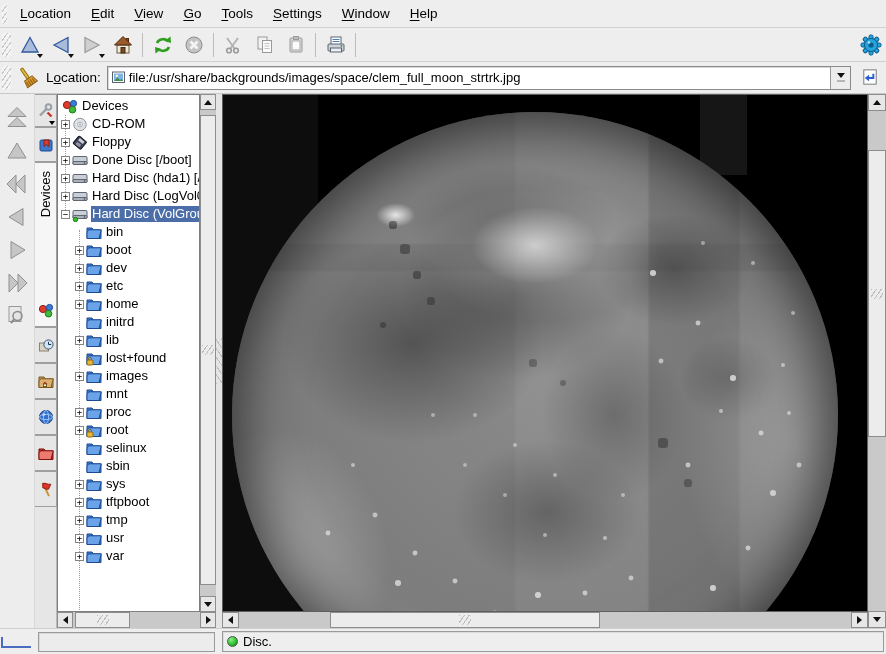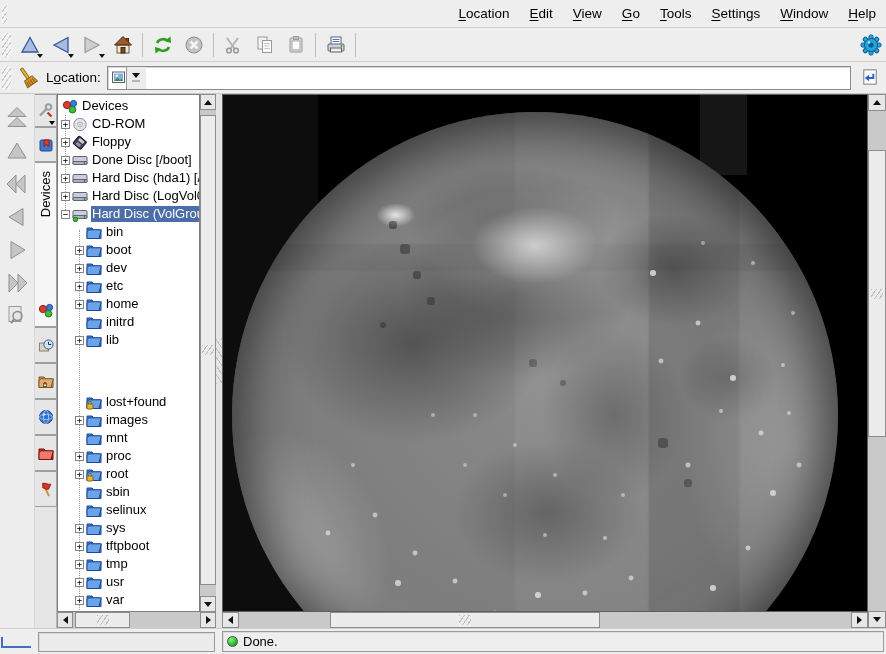--- a/index.html
+++ b/index.html
@@ -1,21 +1,21 @@
 <!DOCTYPE html>
 <html><head>
 <meta charset="utf-8">
 <style>
   * { margin:0; padding:0; box-sizing:border-box; }
   html,body { width:886px; height:654px; overflow:hidden; }
   body { font-family:"Liberation Sans", sans-serif; font-size:13px; color:#000; background:#eee; }
   .window { position:relative; width:886px; height:654px; background:#eeeeee; }
 
   
-  .menubar { position:absolute; left:0; top:0; width:886px; height:28px; background:#eeeeee; border-bottom:1px solid #d2d2d2; display:flex; align-items:center;justify-content:space-between; }
+  .menubar { position:absolute; left:0; top:0; width:886px; height:28px; background:#eeeeee; border-bottom:1px solid #d2d2d2; display:flex; align-items:center; }
   .menu-item { padding:0 10px; height:28px; line-height:27px; font-size:13.5px; cursor:default; }
   .menu-item u { text-underline-offset:2px; }
   .bar-handle { width:9px; height:24px; margin:0 3px 0 2px;
     background:repeating-linear-gradient(125deg,#c6c6c6 0 1px,#f4f4f4 1px 4px); border-radius:2px; }
   .menubar .bar-handle { width:5px; height:20px; }
 
   .toolbar { position:absolute; left:0; top:28px; width:886px; height:34px; background:#eeeeee; border-bottom:1px solid #cfcfcf; display:flex; align-items:center; }
   .tb-btn { width:31px; height:30px; display:flex; align-items:center; justify-content:center; position:relative; }
   .tb-sep { width:1px; height:24px; background:#bdbdbd; margin:0 4px; }
   .dd-caret { position:absolute; right:2px; bottom:2px; width:0; height:0;
@@ -230,20 +230,21 @@
         </svg>
     </div>
     <span class="loc-label" id="loc-label">L<u>o</u>cation:</span>
     <div class="combo">
       <svg width="15" height="15" viewBox="0 0 15 15" style="margin-left:3px;flex:none;">
           <rect x="1.5" y="2" width="12" height="10.5" fill="#fff" stroke="#5a6270"></rect>
           <rect x="3" y="3.5" width="9" height="7.5" fill="#7fb2e5"></rect>
           <circle cx="5.8" cy="5.8" r="1.3" fill="#fff8c0"></circle>
           <path d="M3 11 L6.5 7.5 L9 10 L10.5 8.8 L12 11 Z" fill="#3f8f3f"></path>
         </svg>
+      <span class="combo-text">file:/usr/share/backgrounds/images/space/clem_full_moon_strtrk.jpg</span>
       <div class="combo-arrow">
         <span class="tri"></span>
         <span class="dash"></span>
       </div>
     </div>
     <div class="go-btn">
       <svg width="20" height="21" viewBox="0 0 21 21">
           <rect x="4" y="2.5" width="13" height="15" fill="#fff" stroke="#777"></rect>
           <path d="M14 6.5 V11 H8.5" fill="none" stroke="#2a5fd0" stroke-width="2"></path>
           <polygon points="9.5,7.5 5,11 9.5,14.5" fill="#2a5fd0"></polygon>
@@ -481,21 +482,21 @@
             <span class="tree-label">initrd</span>
           </div>
           <div class="tree-row" style="padding-left: 17px;">
             <span class="expander">+</span>
             <svg width="16" height="15" viewBox="0 0 16 15">
               <path d="M1 3h5l1.5 2H15v8.5H1z" fill="#3f7cd0" stroke="#1a4a94"></path>
               <path d="M1 6.5l2-1.7h12.3L13 13.5H1z" fill="#6ba3e8" stroke="#1a4a94"></path>
             </svg>
             <span class="tree-label">lib</span>
           </div>
-          <div class="tree-row" style="padding-left: 17px; margin-top: 44px;">
+          <div class="tree-row" style="padding-left: 17px;">
             <span class="exp-spacer"></span>
             <svg width="16" height="15" viewBox="0 0 16 15">
               <path d="M1 3h5l1.5 2H15v8.5H1z" fill="#3f7cd0" stroke="#1a4a94"></path>
               <path d="M1 6.5l2-1.7h12.3L13 13.5H1z" fill="#6ba3e8" stroke="#1a4a94"></path>
               <rect x="1" y="9" width="6" height="5" rx="1" fill="#e8b63a" stroke="#8a6a10"></rect>
               <path d="M2.5 9V7.8a1.5 1.5 0 0 1 3 0V9" fill="none" stroke="#8a6a10"></path>
             </svg>
             <span class="tree-label">lost+found</span>
           </div>
           <div class="tree-row" style="padding-left: 17px;">
@@ -531,29 +532,29 @@
               <path d="M2.5 9V7.8a1.5 1.5 0 0 1 3 0V9" fill="none" stroke="#8a6a10"></path>
             </svg>
             <span class="tree-label">root</span>
           </div>
           <div class="tree-row" style="padding-left: 17px;">
             <span class="exp-spacer"></span>
             <svg width="16" height="15" viewBox="0 0 16 15">
               <path d="M1 3h5l1.5 2H15v8.5H1z" fill="#3f7cd0" stroke="#1a4a94"></path>
               <path d="M1 6.5l2-1.7h12.3L13 13.5H1z" fill="#6ba3e8" stroke="#1a4a94"></path>
             </svg>
+            <span class="tree-label">selinux</span>
+          </div>
+          <div class="tree-row" style="padding-left: 17px;">
+            <span class="exp-spacer"></span>
+            <svg width="16" height="15" viewBox="0 0 16 15">
+              <path d="M1 3h5l1.5 2H15v8.5H1z" fill="#3f7cd0" stroke="#1a4a94"></path>
+              <path d="M1 6.5l2-1.7h12.3L13 13.5H1z" fill="#6ba3e8" stroke="#1a4a94"></path>
+            </svg>
             <span class="tree-label">sbin</span>
-          </div>
-          <div class="tree-row" style="padding-left: 17px;">
-            <span class="exp-spacer"></span>
-            <svg width="16" height="15" viewBox="0 0 16 15">
-              <path d="M1 3h5l1.5 2H15v8.5H1z" fill="#3f7cd0" stroke="#1a4a94"></path>
-              <path d="M1 6.5l2-1.7h12.3L13 13.5H1z" fill="#6ba3e8" stroke="#1a4a94"></path>
-            </svg>
-            <span class="tree-label">selinux</span>
           </div>
           <div class="tree-row" style="padding-left: 17px;">
             <span class="expander">+</span>
             <svg width="16" height="15" viewBox="0 0 16 15">
               <path d="M1 3h5l1.5 2H15v8.5H1z" fill="#3f7cd0" stroke="#1a4a94"></path>
               <path d="M1 6.5l2-1.7h12.3L13 13.5H1z" fill="#6ba3e8" stroke="#1a4a94"></path>
             </svg>
             <span class="tree-label">sys</span>
           </div>
           <div class="tree-row" style="padding-left: 17px;">
@@ -652,17 +653,17 @@
         </div>
     </div>
 
   </div>
 
   <div class="statusbar">
     <div class="active-mark"></div>
     <div class="progress-slot"></div>
     <div class="status-frame">
       <span class="led"></span>
-      <span class="status-text">Done.</span>
+      <span class="status-text">Disc.</span>
     </div>
   </div>
 
 </div>
 
 </body></html>

